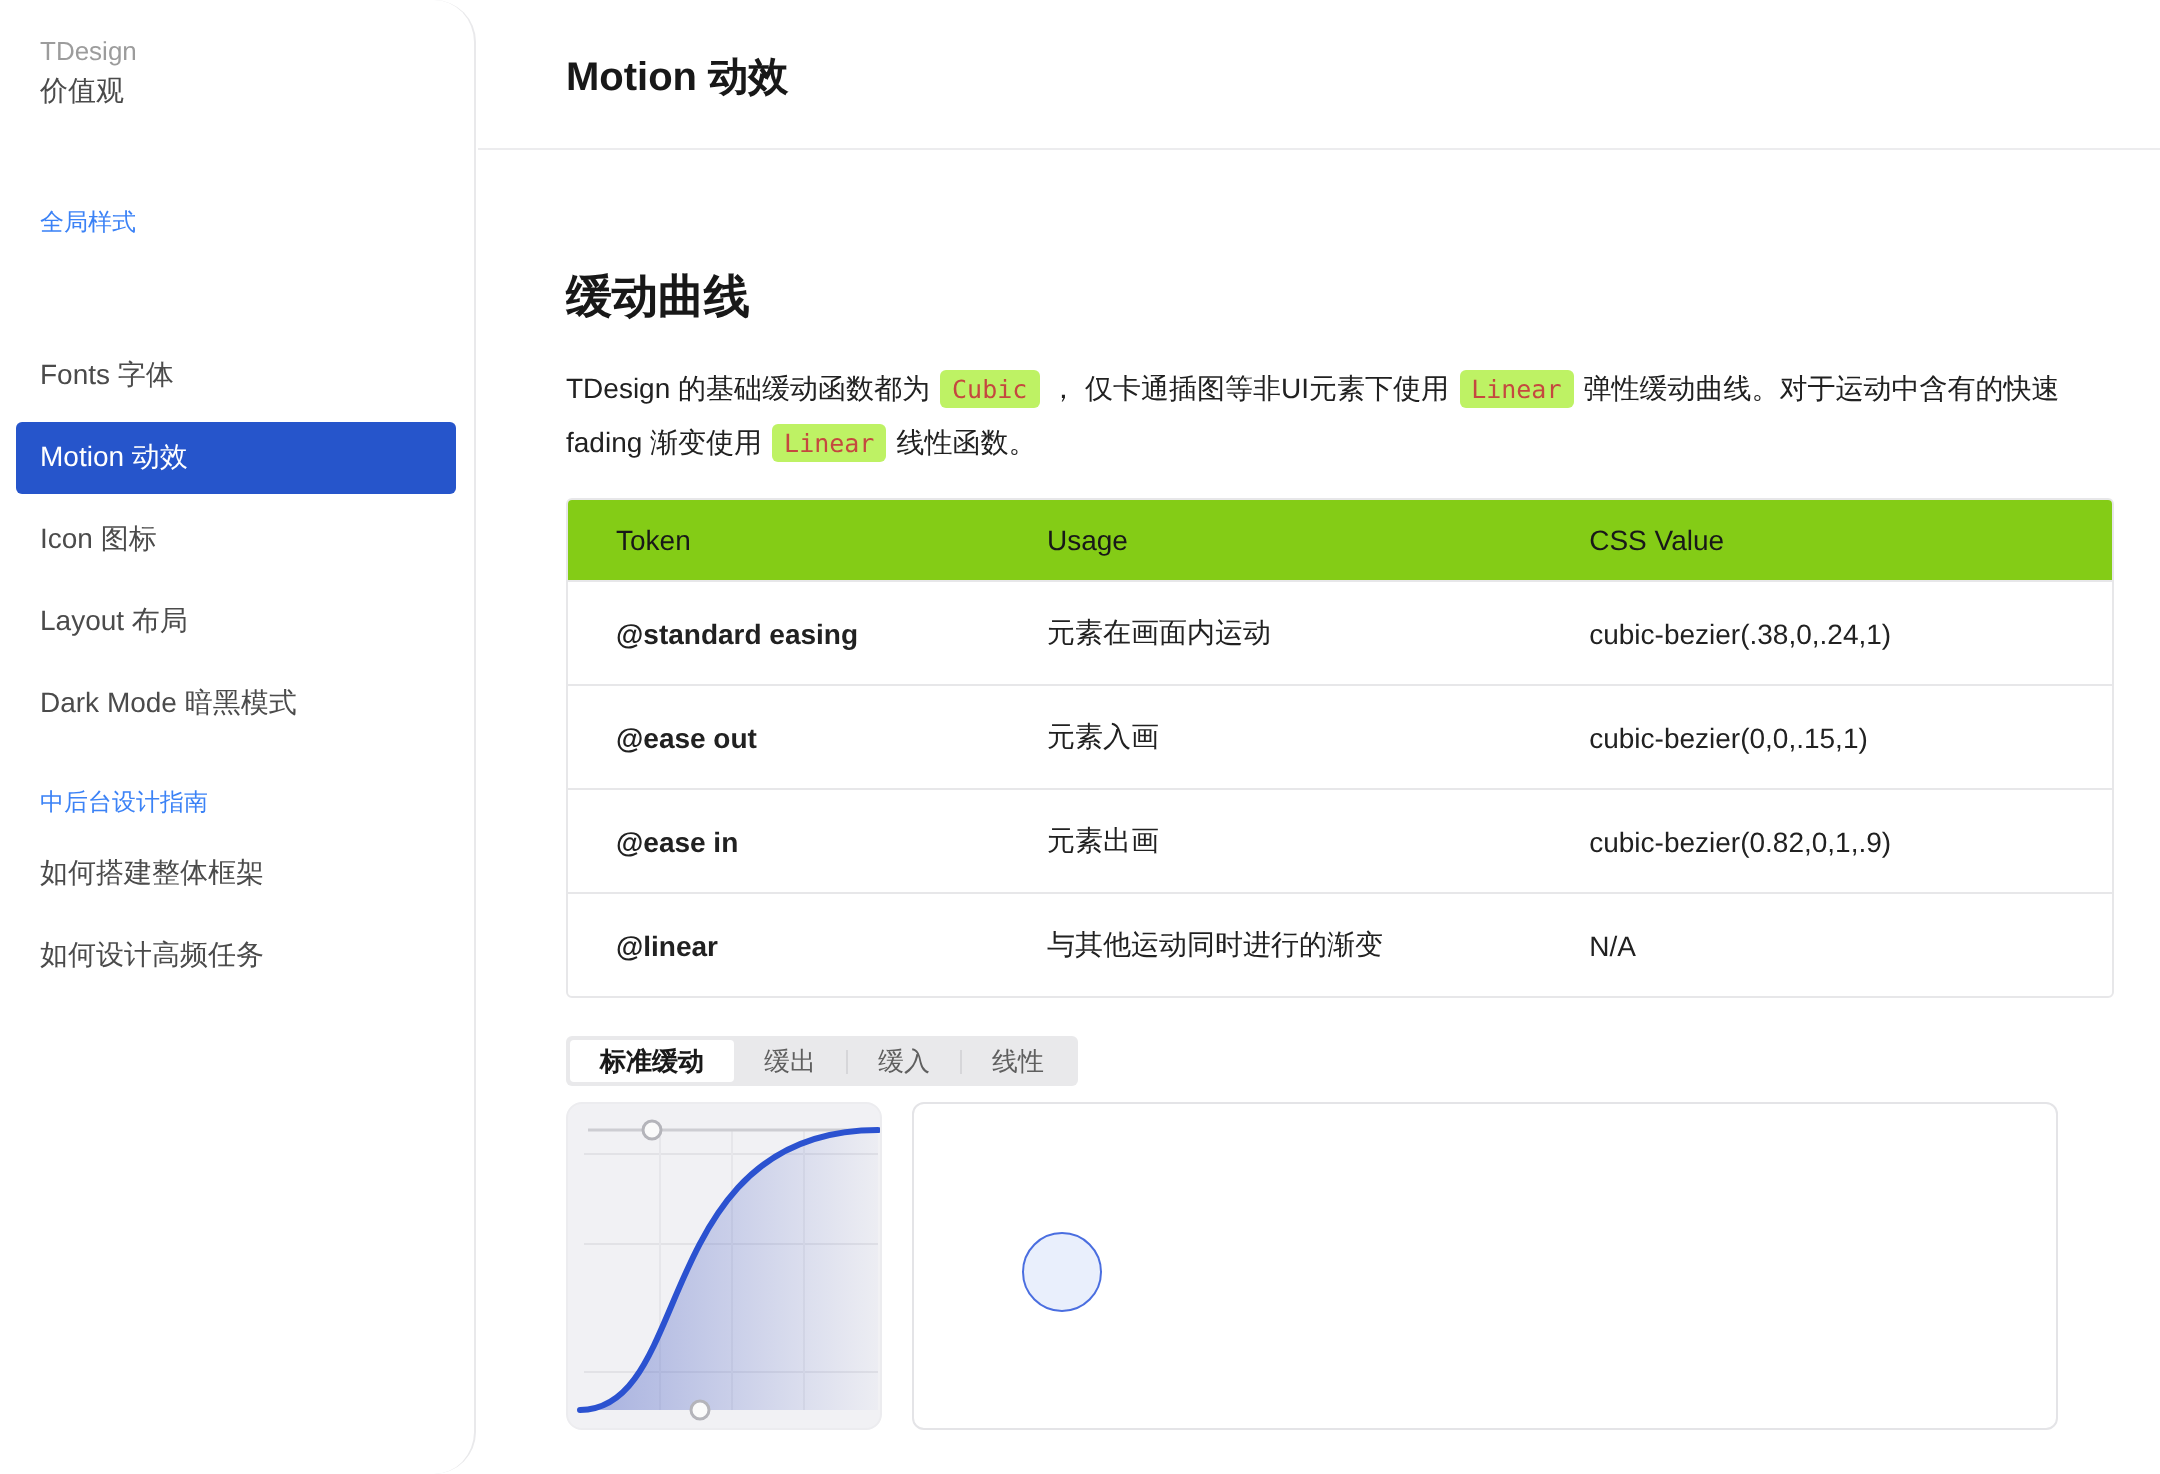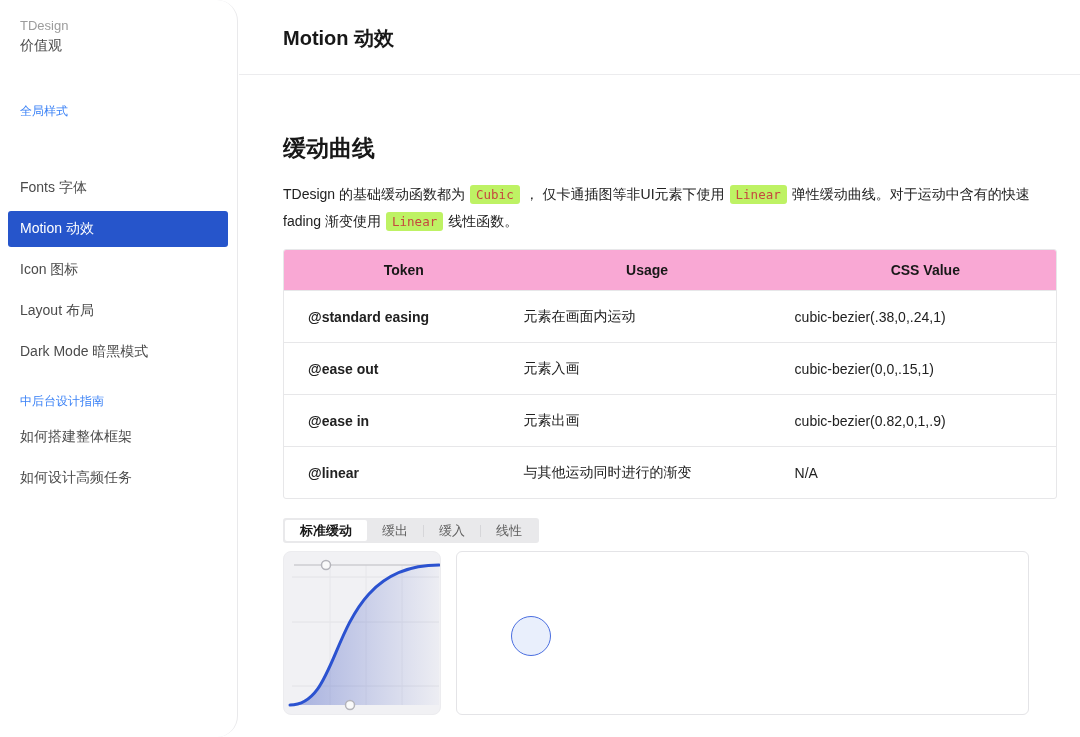--- a/index.html
+++ b/index.html
@@ -26,22 +26,22 @@
   .section-title { margin-top:58px; font-size:23px; font-weight:bold; color:#181818; }
 
   .intro { margin-top:17px; width:774px; font-size:14px; line-height:26px; color:#212121; }
   .code-chip { font-family:"DejaVu Sans Mono","Liberation Mono",monospace;
                font-size:12.5px; color:#c5483f; background:#bef264;
                padding:2px 6px; border-radius:3px; margin:0 5px; white-space:nowrap; }
 
   
   .tk-table { margin-top:14px; width:774px; border:1px solid #e7e7e9; border-radius:3px;
               border-collapse:separate; border-spacing:0; overflow:hidden; }
-  .tk-table th { background:#f9a8d4; height:40px; text-align:center; padding-left:24px;
-                 font-size:14px; font-weight:bold; color:#181818; }
+  .tk-table th { background:#84cc16; height:40px; text-align:left; padding-left:24px;
+                 font-size:14px; font-weight:normal; color:#181818; }
   .tk-table td { height:52px; padding-left:24px; font-size:14px; color:#212121;
                  border-top:1px solid #e7e7e9; vertical-align:middle; }
   .col-token { width:216px; } .col-usage { width:272px; } .col-css { width:286px; }
   .token { color:#7e51dd; font-weight:bold; }
 
   
   .tabs { margin-top:19px; display:inline-flex; align-items:center; height:25px;
           background:#e9e9eb; border-radius:3px; padding:2px; }
   .tab { font-size:13px; color:#5f5f5f; padding:0 15px; height:21px; line-height:21px;
          cursor:pointer; border-radius:2px; }

